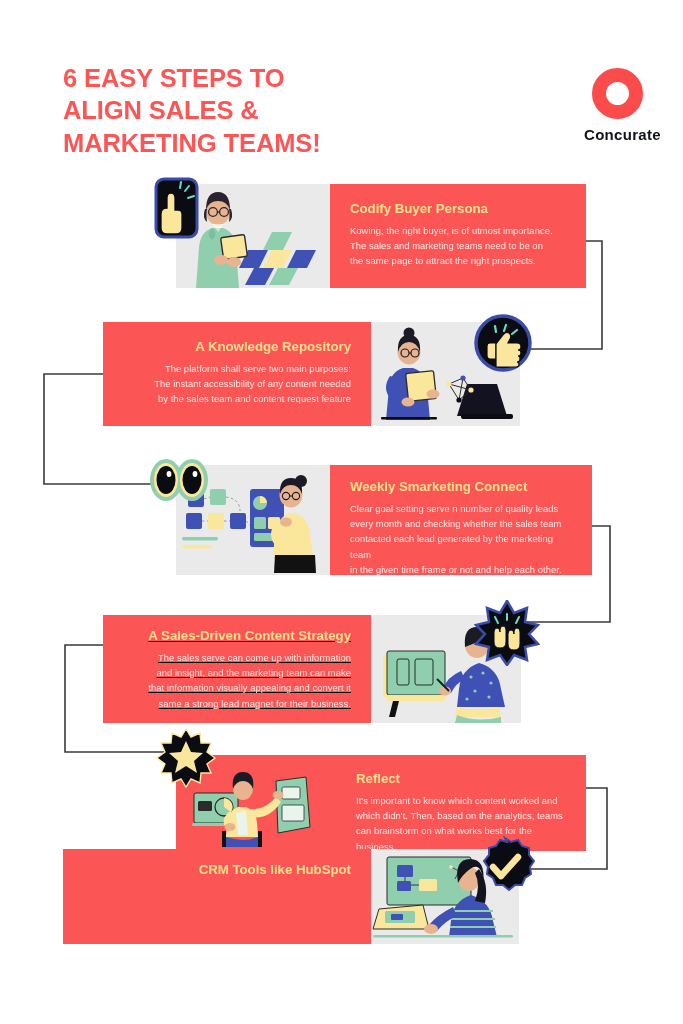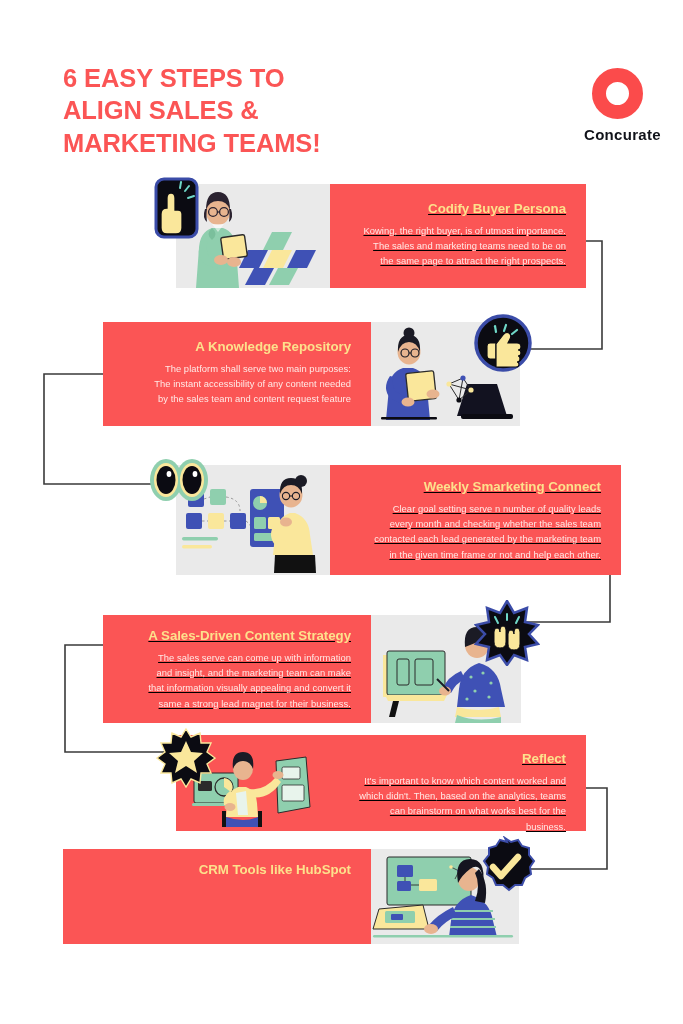--- a/index.html
+++ b/index.html
@@ -43,21 +43,21 @@
   .card-inner { padding: 17px 20px 14px 20px; }
   .card h3 {
     color: #FDE18C; font-size: 13.3px; font-weight: bold;
     margin-bottom: 7px; letter-spacing: -0.05px;
   }
   .card p {
     color: #FFE9E6; font-size: 9.4px; line-height: 1.62;
     letter-spacing: 0.05px;
   }
   .align-right { text-align: right; }
-  .align-left  { text-align: right; text-decoration: underline; }
+  .align-left  { text-align: left; }
 
   
   .badge { position: absolute; z-index: 6; }
   .badge svg { display:block; width:100%; height:100%; }
 </style>
 </head>
 <body>
 
 <div id="canvas">
 
@@ -244,21 +244,21 @@
         <path d="M104 29 q-1 -16 11 -16 q12 0 11 16 q-3 -9 -11 -9 q-8 0 -11 9z" fill="#1b1b25"></path>
         <circle cx="125" cy="16" r="6" fill="#1b1b25"></circle>
         <g fill="none" stroke="#1b1b25" stroke-width="1.1">
           <circle cx="110" cy="31" r="3.6"></circle>
             <circle cx="120" cy="31" r="3.6"></circle>
           <line x1="113.6" y1="31" x2="116.4" y2="31"></line>
         </g>
         <path d="M99 90 h40 l1 18 h-42z" fill="#111"></path>
       </svg>
     </div>
-    <div class="card" style="width:291px; height:110px;">
+    <div class="card" style="width:262px; height:110px;">
       <div class="card-inner align-left" style="padding-top:14px;">
         <h3>Weekly Smarketing Connect</h3>
         <p>
           <span>Clear goal setting serve n number of quality leads</span><br>
           <span>every month and checking whether the sales team</span><br>
           <span>contacted each lead generated by the marketing team</span><br>
           <span>in the given time frame or not and help each other.</span>
         </p>
       </div>
     </div>
@@ -327,21 +327,21 @@
           <line x1="24" y1="23" x2="21" y2="17"></line>
           <line x1="42" y1="23" x2="45" y2="17"></line>
         </g>
         <path d="M20 32 q0 -4 3 -4 q3 0 3 4 v-2 q0 -4 3 -4 q3 0 3 4 v12 q0 6 -6 6 q-6 0 -6 -6z" fill="#FAE79B" stroke="#0B0B12" stroke-width="1"></path>
         <path d="M34 34 q0 -4 3 -4 q3 0 3 4 v-2 q0 -4 3 -4 q3 0 3 4 v12 q0 6 -6 6 q-6 0 -6 -6z" fill="#FAE79B" stroke="#0B0B12" stroke-width="1"></path>
       </svg>
     </div>
   </div>
 
   <div class="step" style="left:176px; top:735px;">
-    <div class="card" style="width:410px; height:96px;">
+    <div class="card" style="width:410px; height:96px;margin-top:20px;">
 
       <div style="position:absolute; left:12px; top:6px; width:152px; height:90px;">
         <svg viewBox="0 0 152 90" xmlns="http://www.w3.org/2000/svg">
 
           <rect x="6" y="32" width="44" height="30" rx="2" fill="#8FCFAE" stroke="#2b2b2b" stroke-width="1"></rect>
           <circle cx="36" cy="46" r="9" fill="none" stroke="#2b2b2b" stroke-width="1.3"></circle>
           <path d="M36 46 l0 -9 a9 9 0 0 1 7 14z" fill="#FAE79B"></path>
           <rect x="10" y="40" width="14" height="10" rx="1.5" fill="#2b2b2b"></rect>
           <rect x="4" y="62" width="48" height="3" rx="1.5" fill="#8FCFAE"></rect>
 

